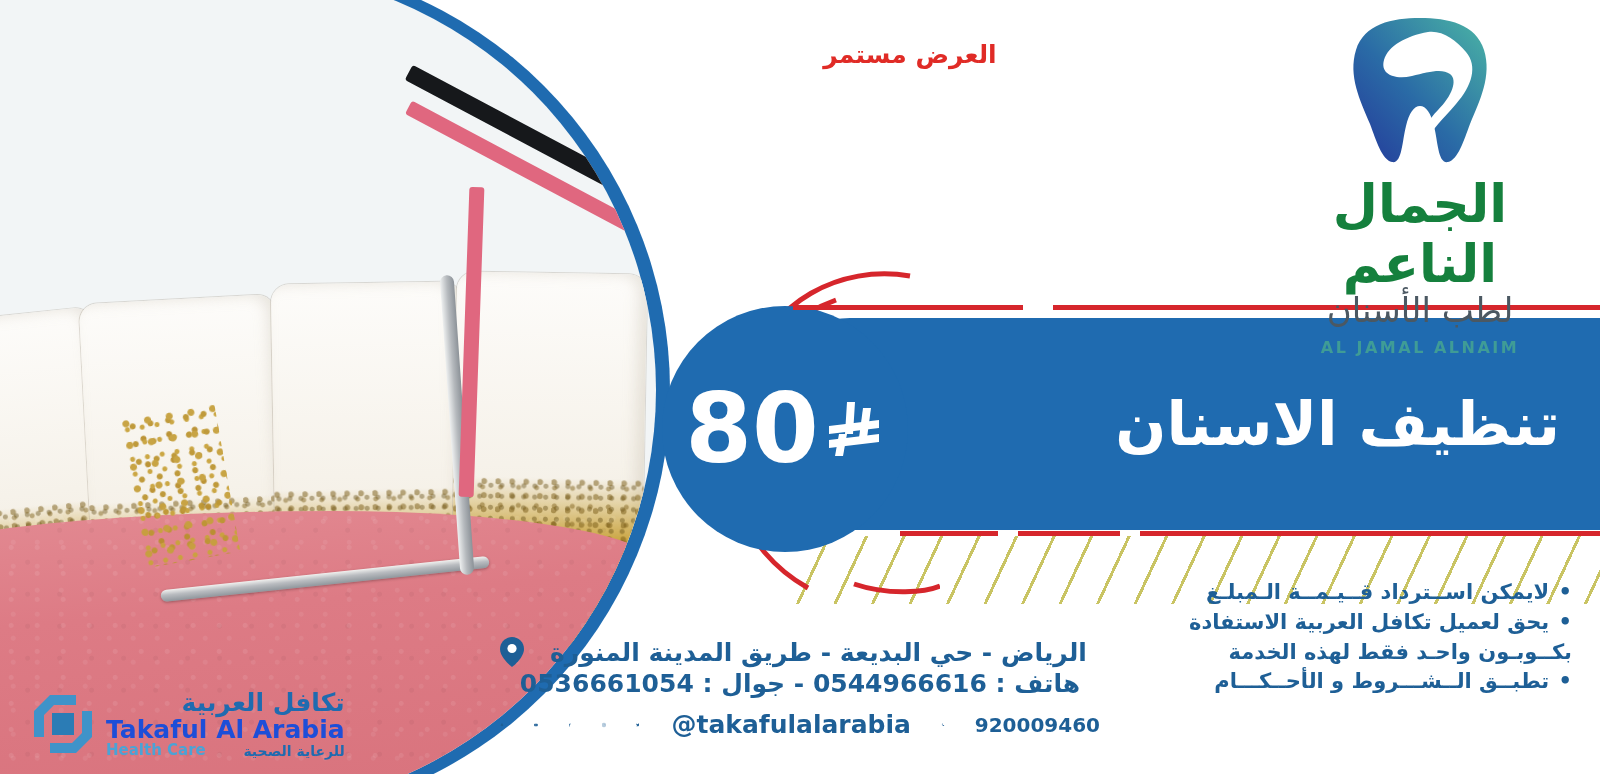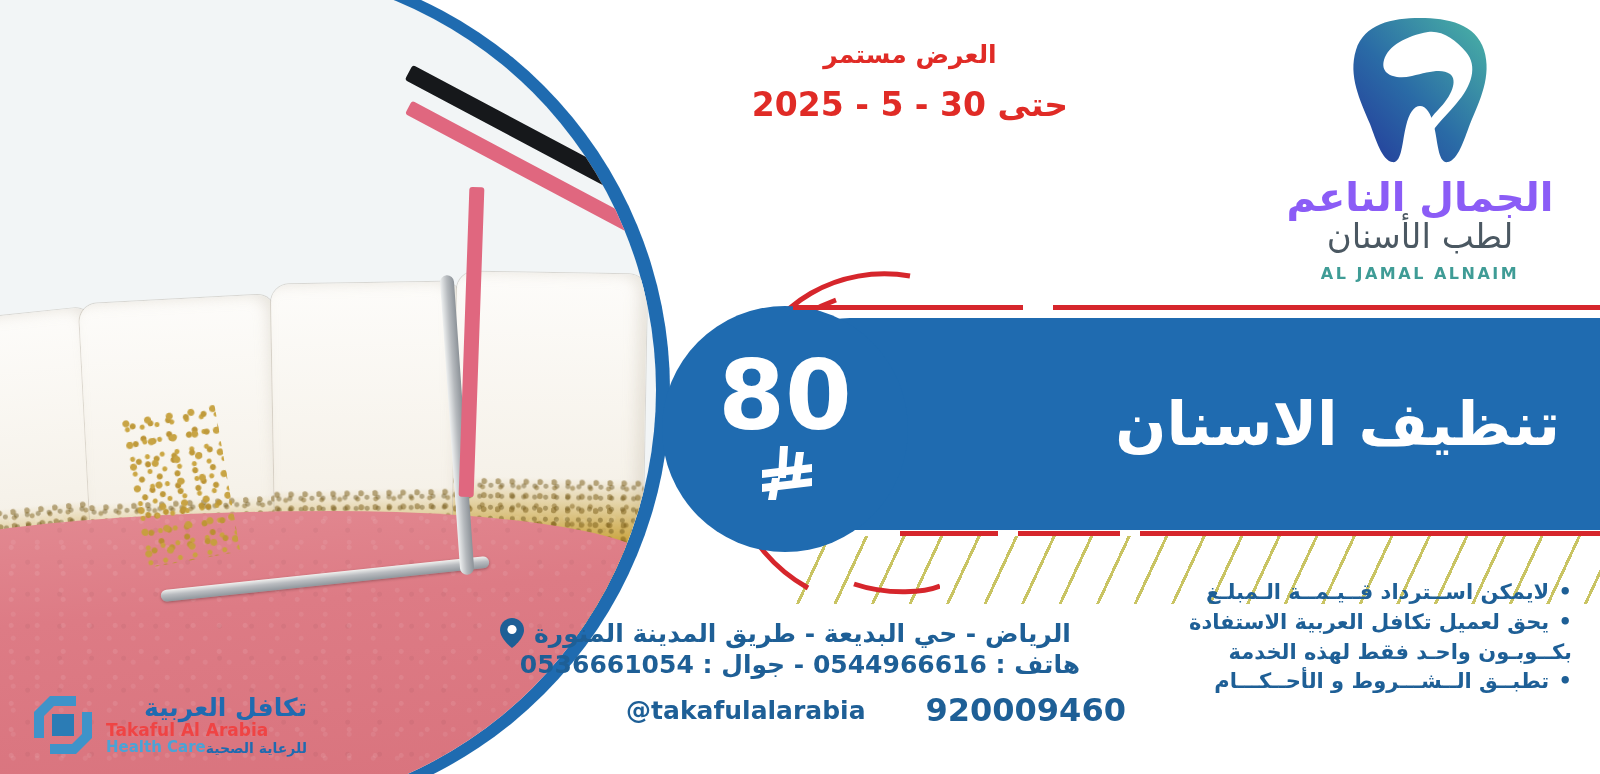--- a/index.html
+++ b/index.html
@@ -100,40 +100,40 @@
   }
 
   
   .takaful-logo{
     position:absolute; left:30px; bottom:16px;
     display:flex; align-items:center; gap:10px; z-index:6;
   }
   .tk-mark{ width:66px; height:66px; position:relative; flex:none; }
   .tk-text{ line-height:1; }
   .tk-ar{ font-size:25px; font-weight:700; color:#1f6bb0; direction:rtl; letter-spacing:.5px; }
-  .tk-en{ font-size:17px; font-weight:700; color:#ef4444; margin-top:2px; }
+  .tk-en{ font-size:25px; font-weight:700; color:#1d4ed8; margin-top:2px; }
   .tk-sub-row{ display:flex; align-items:center; justify-content:space-between; margin-top:1px; }
   .tk-hc{ font-size:15px; font-weight:700; color:#4aa3d6; }
   .tk-ar2{ font-size:14px; font-weight:700; color:#1f6bb0; direction:rtl; }
 
   
   .promo{
     position:absolute; left:700px; top:40px; width:420px;
     text-align:center; direction:rtl; z-index:5;
   }
   .promo-l1{ font-size:25px; font-weight:700; color:#e02b26; letter-spacing:.5px; }
   .promo-l2{ font-size:33px; font-weight:700; color:#e02b26; margin-top:16px; letter-spacing:.5px; }
 
   
   .clinic-logo{
     position:absolute; right:30px; top:14px; width:300px;
     text-align:center; z-index:5;
   }
   .clinic-tooth{ width:176px; height:152px; margin:0 auto; }
-  .clinic-ar1{ font-size:40px; font-weight:700; color:#8b5cf6; direction:rtl; margin-top:4px; letter-spacing:.5px; }
+  .clinic-ar1{ font-size:52px; font-weight:700; color:#15803d; direction:rtl; margin-top:4px; letter-spacing:.5px; }
   .clinic-ar2{ font-size:34px; font-weight:400; color:#4b5862; direction:rtl; margin-top:-4px; letter-spacing:2px; }
   .clinic-en{ font-size:16px; font-weight:700; color:#3f9c96; letter-spacing:2.5px; margin-top:8px; }
 
   
   .banner{
     position:absolute; left:760px; top:318px; right:0; height:212px;
     background:#1f6bb0; z-index:2;
     border-radius:90px 0 0 90px;
   }
   .banner-title{
@@ -156,21 +156,21 @@
     position:absolute; left:790px; top:536px; right:0; height:68px; z-index:1;
     background:repeating-linear-gradient(115deg,
       #c9c463 0 3px, transparent 3px 34px);
   }
 
   
   .badge{
     position:absolute; left:662px; top:306px;
     width:246px; height:246px; border-radius:50%;
     background:#1f6bb0; z-index:3;
-    display:flex; flex-direction:column; align-items:center; justify-content:center;
+    display:flex; flex-direction:row; align-items:center; justify-content:center;
   }
   .badge-num{ font-size:96px; font-weight:700; color:#fff; line-height:.92; }
   .riyal{ margin-top:4px; }
   .arc{ position:absolute; z-index:3; pointer-events:none; }
 
   
   .terms{
     position:absolute; right:28px; top:578px; width:430px;
     direction:rtl; text-align:right; color:#1e5f96; z-index:5;
   }
@@ -178,31 +178,31 @@
     list-style:none; font-size:21px; font-weight:700; line-height:1.42;
     letter-spacing:.3px;
   }
   .terms li .bul{ color:#1e5f96; margin-left:2px; }
 
   
   .contact{
     position:absolute; left:500px; top:618px; width:600px;
     direction:rtl; text-align:center; color:#1e5f96; z-index:5;
   }
-  .c-row{ display:flex; align-items:center; justify-content:flex-end; gap:8px; }
+  .c-row{ display:flex; align-items:center; justify-content:flex-end; gap:24px;margin-top:19px; }
   .c-addr{ font-size:25px; font-weight:700; letter-spacing:.2px; }
   .c-phone{ font-size:25px; font-weight:700; margin-top:2px; }
   .pin{ width:24px; height:30px; flex:none; margin-right:2px; }
   .social{
     display:flex; align-items:center; justify-content:center;
     gap:30px; margin-top:12px; direction:ltr;
   }
   .social svg{ display:block; }
   .handle{ font-size:25px; font-weight:700; color:#1e5f96; margin-left:2px; }
-  .hot{ font-size:32px; font-weight:700; color:#1e5f96; }
+  .hot{ font-size:20px; font-weight:700; color:#1e5f96; }
   .ico{ width:26px; height:26px; }
 </style>
 </head>
 <body>
 
 <div id="ad">
 
   <div class="photo-wrap">
     <div class="photo-inner">
 
@@ -241,21 +241,20 @@
       <div class="tk-en">Takaful Al Arabia</div>
       <div class="tk-sub-row">
         <span class="tk-hc">Health Care</span>
         <span class="tk-ar2">للرعاية الصحية</span>
       </div>
     </div>
   </div>
 
   <div class="promo">
     <div class="promo-l1">العرض مستمر</div>
-    <div class="promo-l2">حتى 30 - 5 - 2025</div>
   </div>
 
   <div class="clinic-logo">
     <svg class="clinic-tooth" viewBox="0 0 176 152">
       <defs>
         <linearGradient id="tg" x1="0" y1="1" x2="1" y2="0">
           <stop offset="0%" stop-color="#24389a"></stop>
           <stop offset="45%" stop-color="#2a6ba6"></stop>
           <stop offset="100%" stop-color="#4bb5a5"></stop>
         </linearGradient>

